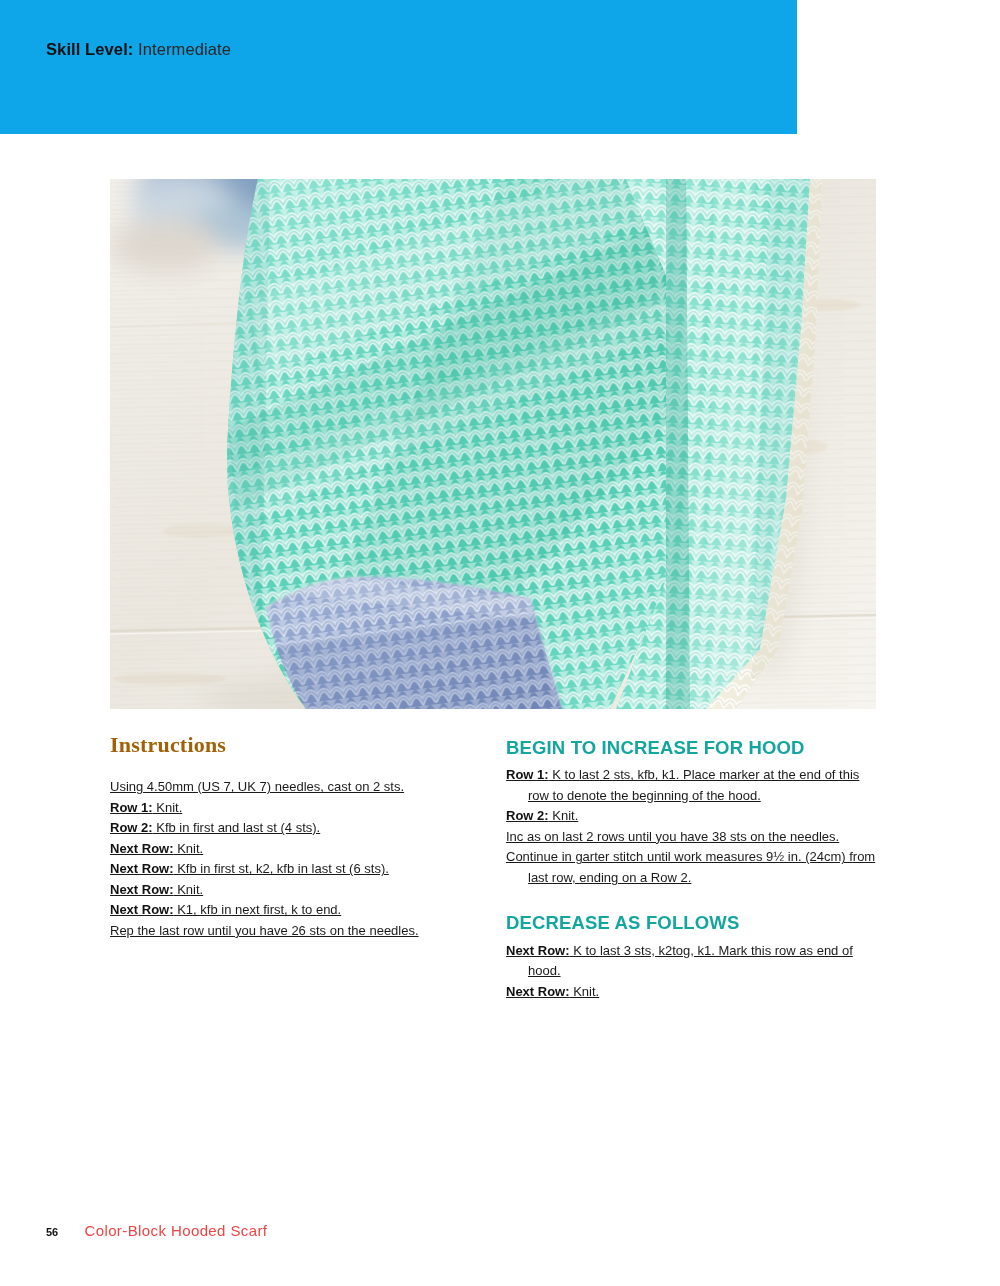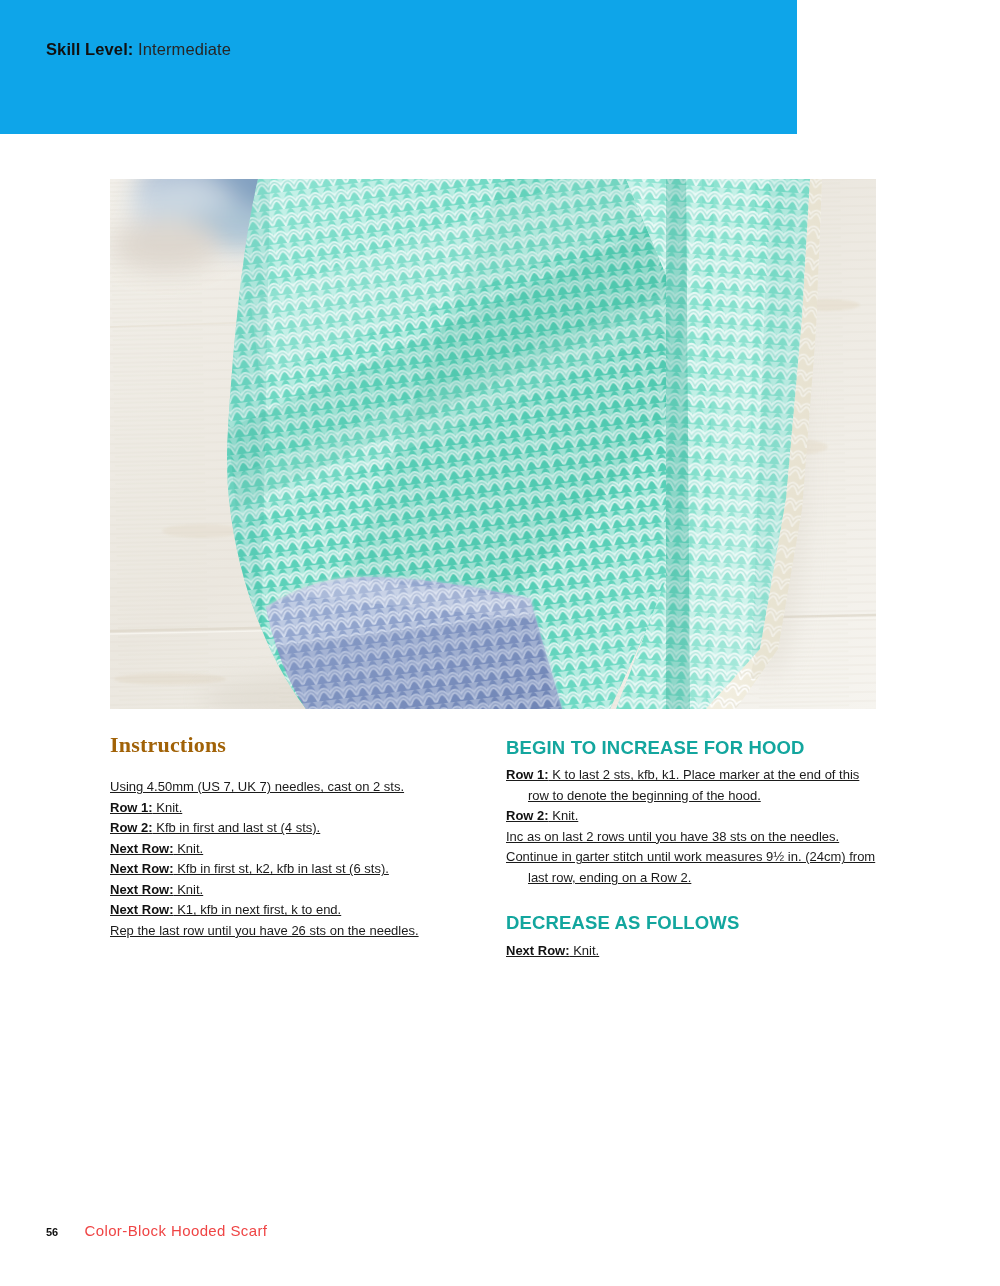--- a/index.html
+++ b/index.html
@@ -333,20 +333,23 @@
   </p>
   <p class="para">
     <span>Inc as on last 2 rows until you have 38 sts on the needles.</span>
   </p>
   <p class="para">
     <span>Continue in garter stitch until work measures 9½ in. (24cm) from last row, ending on a Row 2.</span>
   </p>
 
   <h3 class="h-teal spaced">DECREASE AS FOLLOWS</h3>
   <p class="para">
+    <b>Next Row:</b><span> K to last 3 sts, k2tog, k1. Mark this row as end of hood.</span>
+  </p>
+  <p class="para">
     <b>Next Row:</b><span> Knit.</span>
   </p>
 </div>
 
 <div class="footer">
   <span class="page-num">56</span>
   <span class="proj-title">Color-Block Hooded Scarf</span>
 </div>
 
 </body></html>

